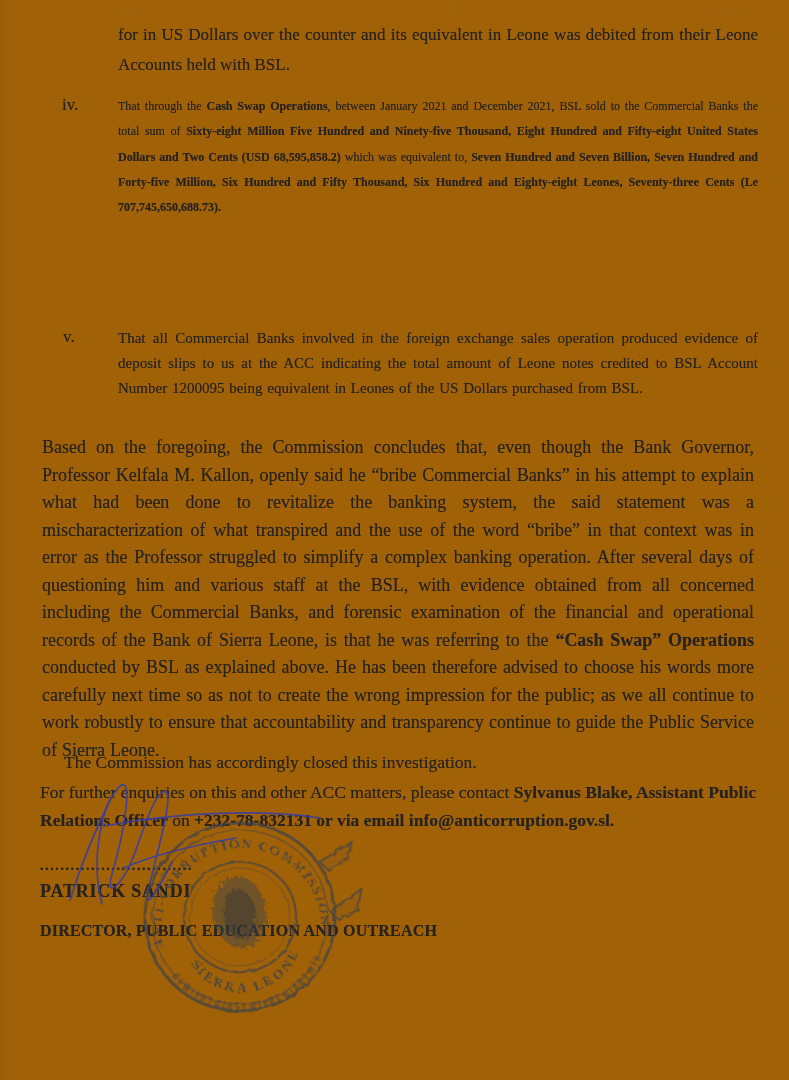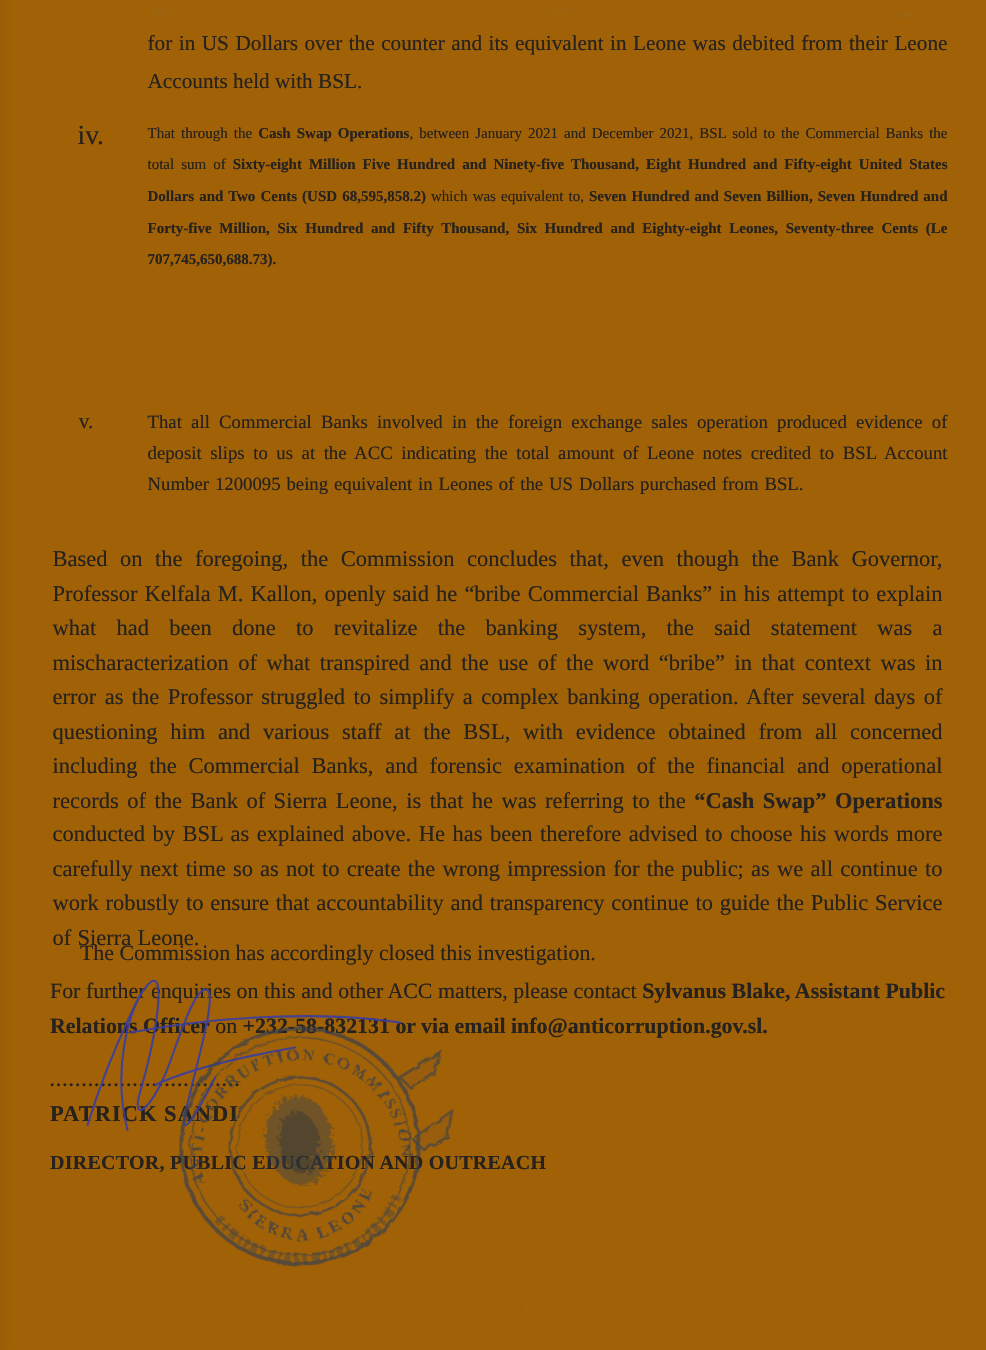--- a/index.html
+++ b/index.html
@@ -20,21 +20,21 @@
       radial-gradient(20px 6px at 726px 12px, rgba(120,120,120,.09), transparent 70%),
       radial-gradient(5px 4px  at 422px 1046px, rgba(120,120,120,.12), transparent 70%),
       radial-gradient(4px 3px  at 520px 1050px, rgba(120,120,120,.10), transparent 70%),
       linear-gradient(90deg, rgba(0,0,0,.05), rgba(0,0,0,0) 10px);
   }
   .blk{position:absolute;margin:0;text-align:justify;
        text-shadow:0 0 .5px rgba(38,34,31,.55);}
   .b{font-weight:bold;}
 
   #cont      {left:118px;top:20px; width:640px;font-size:17px;  line-height:30px;}
-  #marker-iv {left:62px; top:95px; font-size:22px;}
+  #marker-iv {left:62px; top:95px; font-size:17px;}
   #text-iv   {left:118px;top:94px; width:640px;font-size:12px;line-height:25.3px;word-spacing:1px;}
   #marker-v  {left:63px; top:327px;font-size:17px;}
   #text-v    {left:118px;top:326px;width:640px;font-size:15px;line-height:25px;word-spacing:1px;}
   #para-main {left:42px; top:434px;width:712px;font-size:18px;line-height:27.5px;word-spacing:.5px;font-family:Liberation Serif, serif;}
   #closing   {left:64px; top:752px;width:690px;font-size:17.5px;text-align:left;}
   #contact   {left:40px; top:779px;width:716px;font-size:17.5px;line-height:27.5px;}
   #sig-dots  {left:40px; top:858px;font-size:14px;letter-spacing:1.6px;font-weight:bold;text-align:left;}
   #sig-name  {left:40px; top:881px;font-size:18px;font-weight:bold;letter-spacing:.8px;text-align:left;}
   #sig-title {left:40px; top:922px;font-size:16px;font-weight:bold;letter-spacing:.2px;text-align:left;}
 
@@ -52,21 +52,21 @@
   <p class="blk" id="marker-iv">iv.</p>
   <p class="blk" id="text-iv"><span>That through the </span><span class="b">Cash Swap Operations</span><span>, between January 2021 and December 2021, BSL sold to the Commercial Banks the total sum of </span><span class="b">Sixty-eight Million Five Hundred and Ninety-five Thousand, Eight Hundred and Fifty-eight United States Dollars and Two Cents (USD 68,595,858.2)</span><span> which was equivalent to, </span><span class="b">Seven Hundred and Seven Billion, Seven Hundred and Forty-five Million, Six Hundred and Fifty Thousand, Six Hundred and Eighty-eight Leones, Seventy-three Cents (Le 707,745,650,688.73).</span></p>
 
   <p class="blk" id="marker-v">v.</p>
   <p class="blk" id="text-v"><span>That all Commercial Banks involved in the foreign exchange sales operation produced evidence of deposit slips to us at the ACC indicating the total amount of Leone notes credited to BSL Account Number 1200095 being equivalent in Leones of the US Dollars purchased from BSL.</span></p>
 
   <p class="blk" id="para-main"><span>Based on the foregoing, the Commission concludes that, even though the Bank Governor, Professor Kelfala M. Kallon, openly said he “bribe Commercial Banks” in his attempt to explain what had been done to revitalize the banking system, the said statement was a mischaracterization of what transpired and the use of the word “bribe” in that context was in error as the Professor struggled to simplify a complex banking operation. After several days of questioning him and various staff at the BSL, with evidence obtained from all concerned including the Commercial Banks, and forensic examination of the financial and operational records of the Bank of Sierra Leone, is that he was referring to the </span><span class="b">“Cash Swap” Operations</span><span> conducted by BSL as explained above. He has been therefore advised to choose his words more carefully next time so as not to create the wrong impression for the public; as we all continue to work robustly to ensure that accountability and transparency continue to guide the Public Service of Sierra Leone.</span></p>
 
   <p class="blk" id="closing">The Commission has accordingly closed this investigation.</p>
 
-  <p class="blk" id="contact"><span>For further enquiries on this and other ACC matters, please contact </span><span class="b">Sylvanus Blake, Assistant Public Relations Officer</span><span> on </span><span class="b">+232-58-832131 or via email info@anticorruption.gov.sl.</span></p>
+  <p class="blk" id="contact"><span>For further enquiries on this and other ACC matters, please contact </span><span class="b">Sylvanus Blake, Assistant Public Relations Officer</span><span> on </span><span class="b">+232-78-832131 or via email info@anticorruption.gov.sl.</span></p>
 
   <p class="blk" id="sig-dots">..............................</p>
   <p class="blk" id="sig-name">PATRICK SANDI</p>
   <p class="blk" id="sig-title">DIRECTOR, PUBLIC EDUCATION AND OUTREACH</p>
 
   <svg class="overlay" id="signature-svg" width="310" height="175" viewBox="0 0 310 175">
     <g fill="none" stroke="#3b3f9e" stroke-width="1.7" stroke-linecap="round" opacity="0.92">
       <path d="M30,128 C40,96 56,56 72,24"></path>
       <path d="M62,132 C50,86 62,34 78,16 C94,-2 86,54 72,102 C64,130 84,114 98,72 C108,44 118,16 126,20 C134,26 114,90 108,120 C104,142 120,114 132,90"></path>
       <path d="M64,54 C140,40 220,37 280,46"></path>

